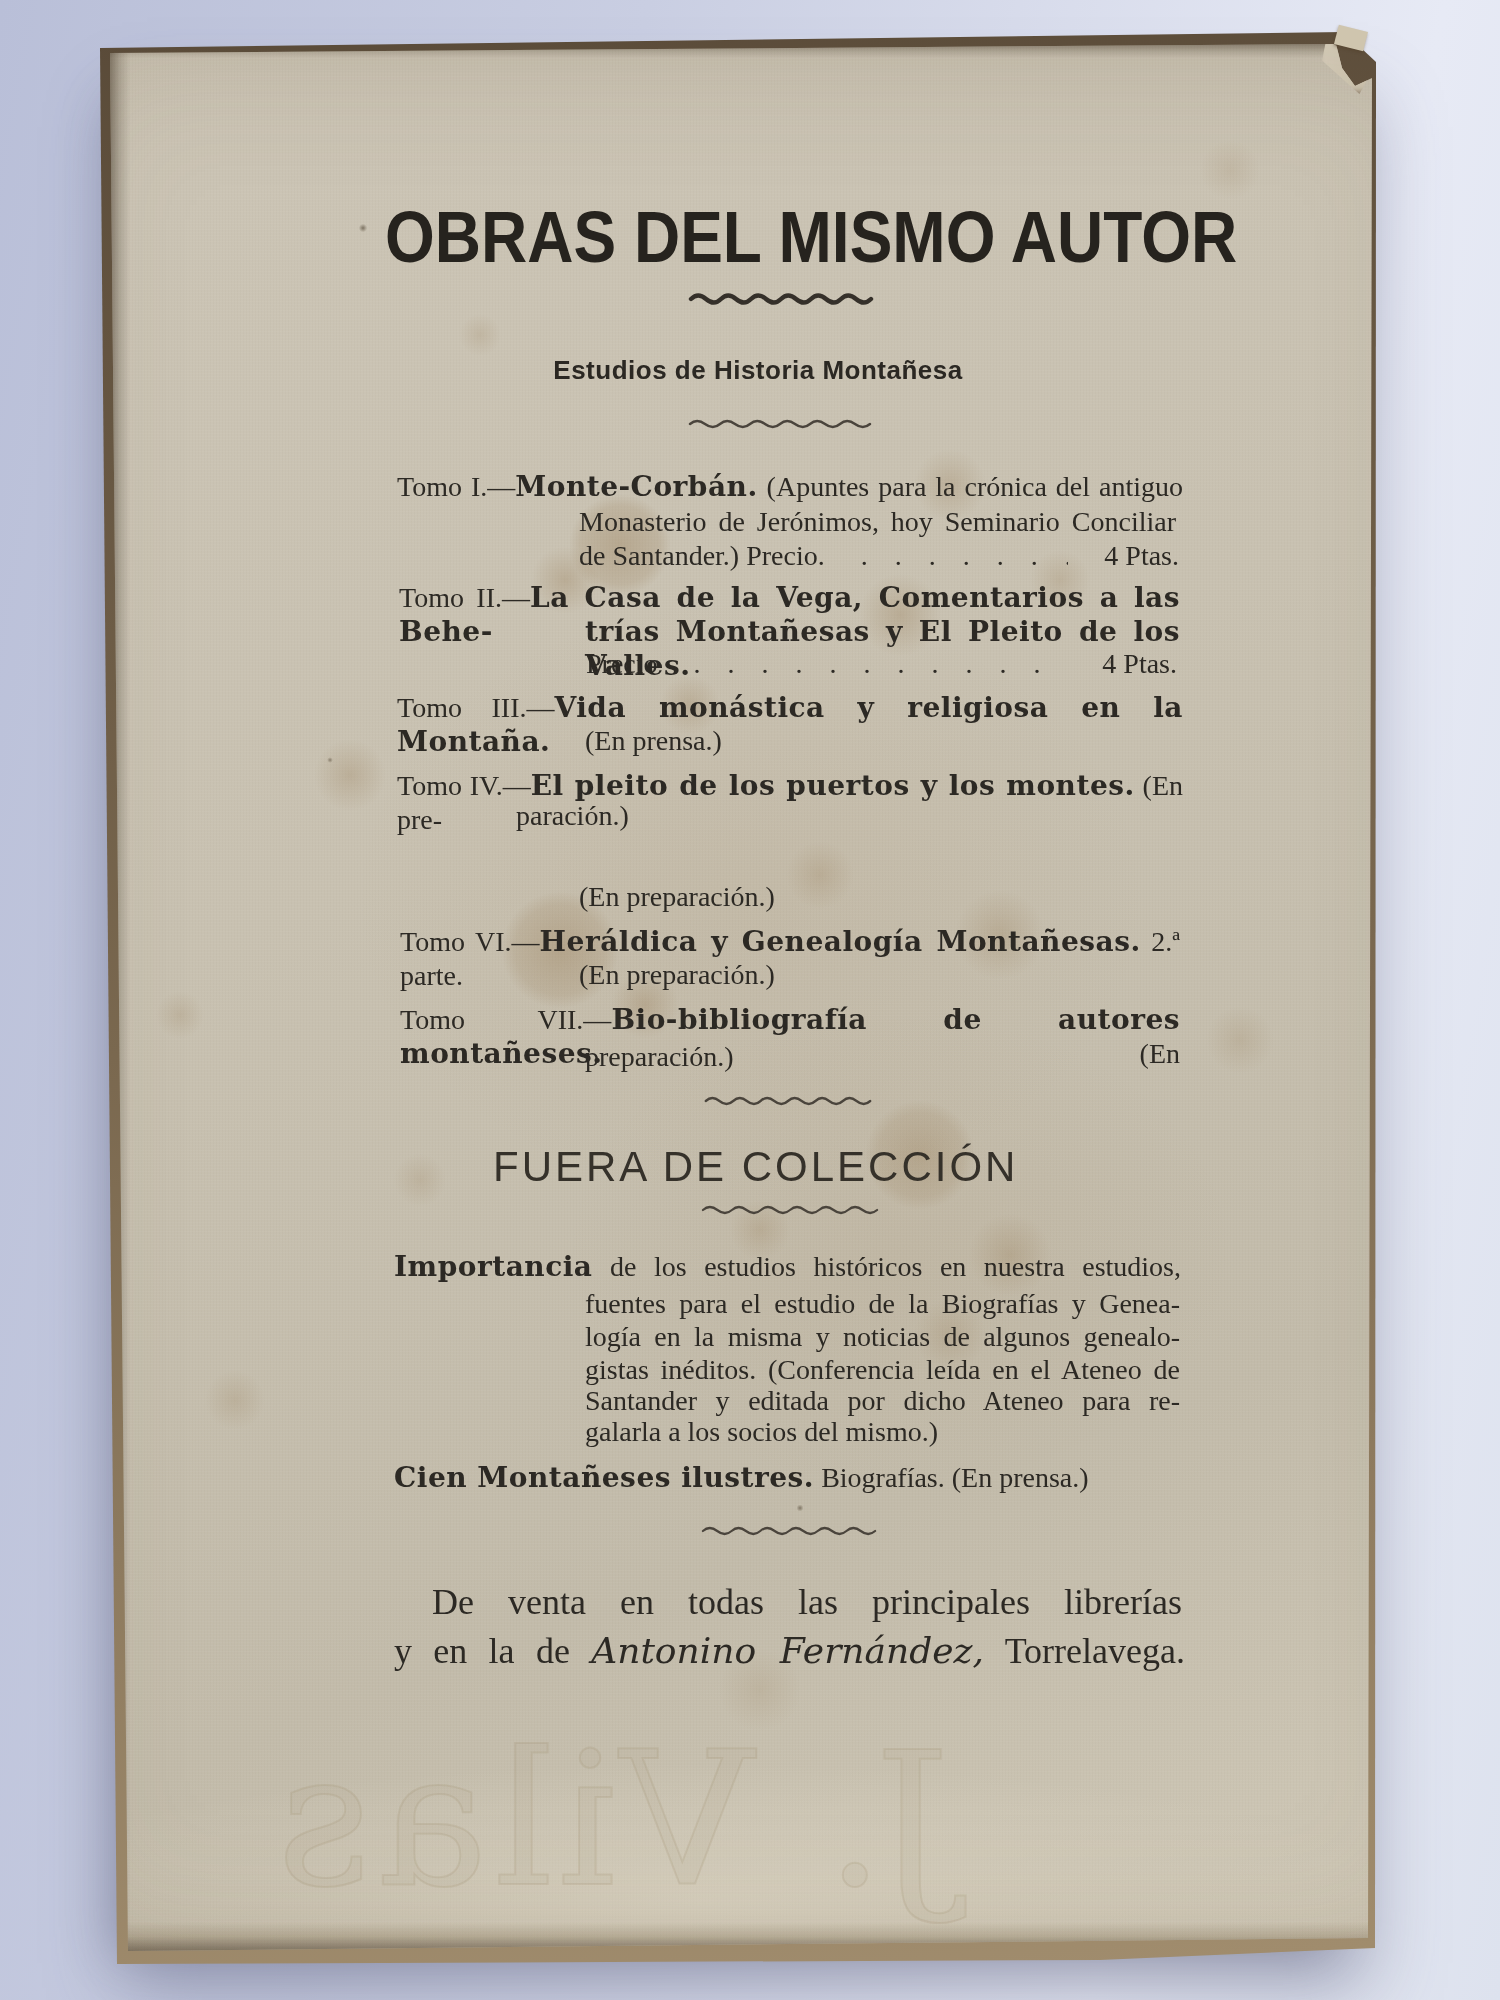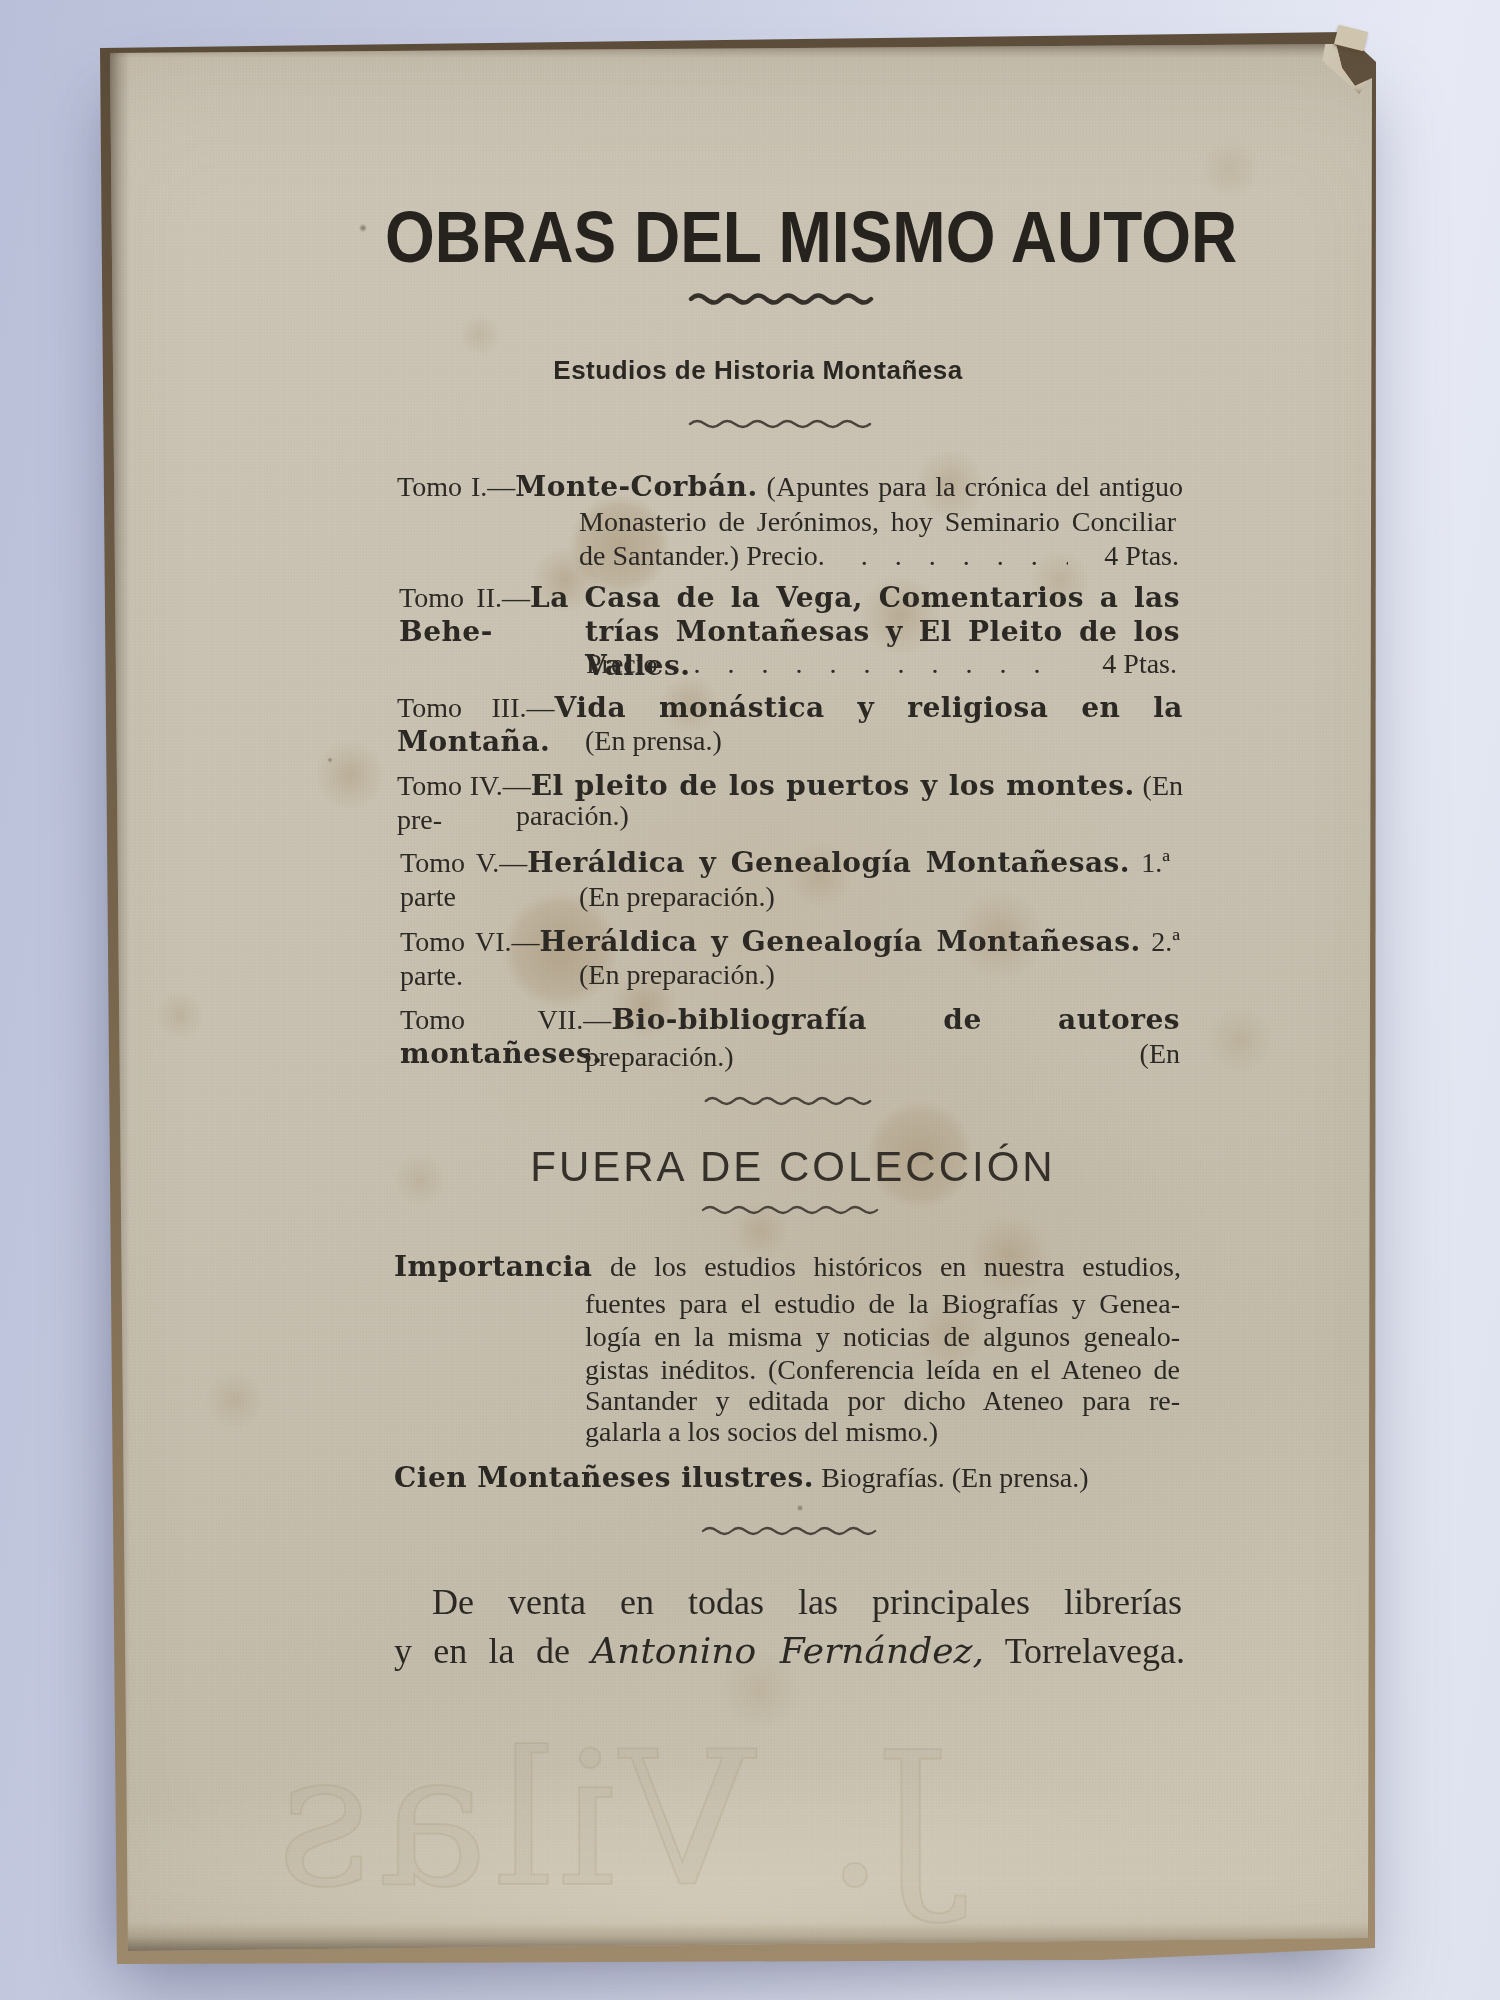--- a/index.html
+++ b/index.html
@@ -78,21 +78,21 @@
   .just{white-space:normal;text-align:justify;text-align-last:justify;}
   .b{font-family:"DejaVu Serif",serif;font-weight:bold;letter-spacing:.5px;}
   .price{display:flex;align-items:baseline;white-space:nowrap;gap:24px;}
   .dots{flex:1;overflow:hidden;letter-spacing:10px;margin:0 12px;text-align:center;}
   .page-title{position:absolute;font-family:"Liberation Sans",sans-serif;font-weight:bold;
     font-size:64px;letter-spacing:0;text-align:center;transform:scaleY(1.12);transform-origin:top center;
     color:#26231e;white-space:nowrap;}
   .series-heading{position:absolute;font-family:"Liberation Sans",sans-serif;font-weight:bold;
     font-size:26px;letter-spacing:.5px;text-align:center;color:#2b2823;white-space:nowrap;}
   .section-heading{position:absolute;font-family:"Liberation Sans",sans-serif;font-weight:400;
-    font-size:42px;letter-spacing:3px;text-align:center;color:#35312a;white-space:nowrap;}
+    font-size:42px;letter-spacing:3px;text-align:left;color:#35312a;white-space:nowrap;}
   .colophon{font-size:36px;}
   .script{font-family:"DejaVu Serif",serif;font-style:italic;}
   .sq{position:absolute;}
   .watermark{position:absolute;left:150px;top:1712px;width:800px;
     font-family:"DejaVu Serif",serif;font-size:185px;letter-spacing:6px;
     transform:scaleX(-1);color:rgba(150,128,95,.06);
     -webkit-text-stroke:2px rgba(150,128,95,.16);white-space:nowrap;}
 </style>
 </head>
 <body>
@@ -130,21 +130,20 @@
       <span class="dots">. . . . . . . . . . . . .</span>
       <span>4 Ptas.</span>
     </div>
 
   <div class="line just" style="left:397px;top:691px;width:786px"><span>Tomo III.—</span><span class="b">Vida monástica y religiosa en la Montaña.</span></div>
   <div class="line" style="left:585px;top:724px">(En prensa.)</div>
 
   <div class="line just" style="left:397px;top:769px;width:786px"><span>Tomo IV.—</span><span class="b">El pleito de los puertos y los montes.</span><span> (En pre-</span></div>
   <div class="line" style="left:516px;top:799px">paración.)</div>
 
-  <div class="line just" style="left:400px;top:846px;width:770px"><span>Tomo V.—</span><span class="b">Heráldica y Genealogía Montañesas.</span><span> 1.ª parte</span></div>
   <div class="line" style="left:579px;top:880px">(En preparación.)</div>
 
   <div class="line just" style="left:400px;top:925px;width:780px"><span>Tomo VI.—</span><span class="b">Heráldica y Genealogía Montañesas.</span><span> 2.ª parte.</span></div>
   <div class="line" style="left:579px;top:958px">(En preparación.)</div>
 
   <div class="line just" style="left:400px;top:1003px;width:780px"><span>Tomo VII.—</span><span class="b">Bio-bibliografía de autores montañeses.</span><span> (En</span></div>
   <div class="line" style="left:585px;top:1040px">preparación.)</div>
 
   <svg class="sq" style="left:703px;top:1094px" width="170" height="12" viewBox="0 0 186 12" preserveAspectRatio="none">
     <path d="M3 7 q7 -6 15 0 t15 0 t15 0 t15 0 t15 0 t15 0 t15 0 t15 0 t15 0 t15 0 t15 0 t15 0" fill="none" stroke="#4a443c" stroke-width="2.4" stroke-linecap="round"></path>

